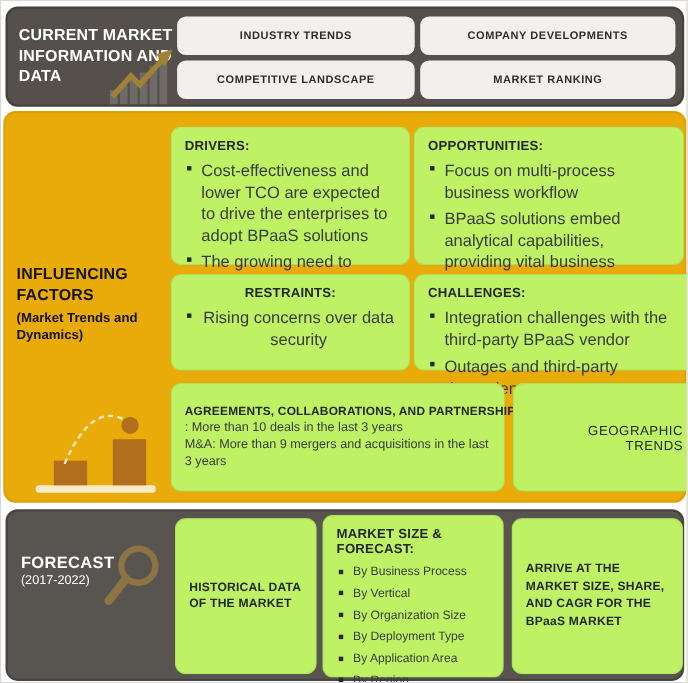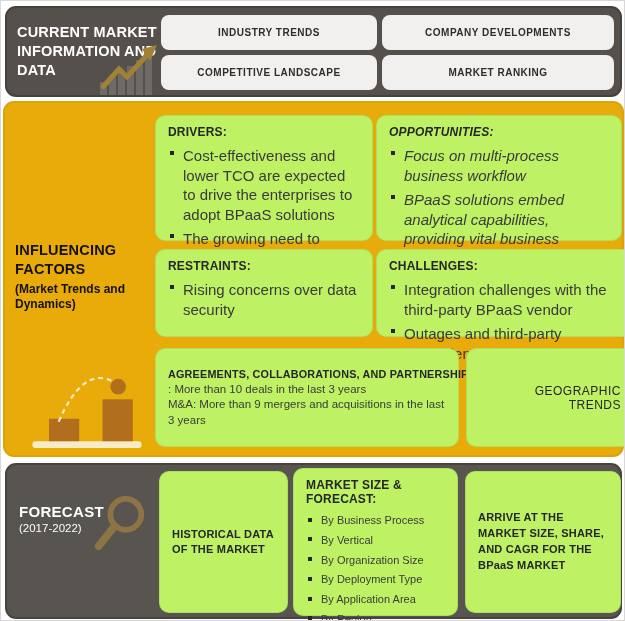--- a/index.html
+++ b/index.html
@@ -29,22 +29,22 @@
   .icon-jump { position:absolute; left:26px; top:270px; width:112px; height:76px; }
 
   .card { position:absolute; background:#bef264; border-radius:10px; padding:9px 12px;
           color:#3a3a3a; border:1px solid rgba(0,0,0,0.08); }
   .card-title { font-weight:bold; font-size:12px; color:#262626; letter-spacing:0.2px; margin-bottom:7px; }
   ul.bullets { list-style:none; font-size:15px; line-height:1.3; }
   ul.bullets li { position:relative; padding-left:15px; margin-bottom:5px; }
   ul.bullets li::before { content:""; position:absolute; left:2px; top:4.5px; width:4px; height:4px; background:#262626; }
 
   .card-drivers       { left:150px; top:12px;  width:218px; height:126px; }
-  .card-opportunities { left:371px; top:12px;  width:246px; height:126px;font-style:italic; }
-  .card-restraints    { left:150px; top:146px; width:218px; height:88px; }
+  .card-opportunities { left:371px; top:12px;  width:246px; height:126px; }
+  .card-restraints    { left:150px; top:146px; width:218px; height:88px;text-align:center; }
   .card-challenges    { left:371px; top:146px; width:264px; height:88px; }
   .card-agreements    { left:150px; top:245px; width:304px; height:99px;
                         display:flex; flex-direction:column; justify-content:center;
                         font-size:11.5px; line-height:1.35; }
   .card-agreements .l1 { font-weight:bold; font-size:10.8px; letter-spacing:0.2px; white-space:nowrap; color:#262626; }
   .card-geographic    { left:461px; top:245px; width:168px; height:99px;
                         display:flex; align-items:center; justify-content:center; text-align:right;
                         font-weight:normal; font-size:12px; color:#262626; letter-spacing:0.5px; }
 
   

